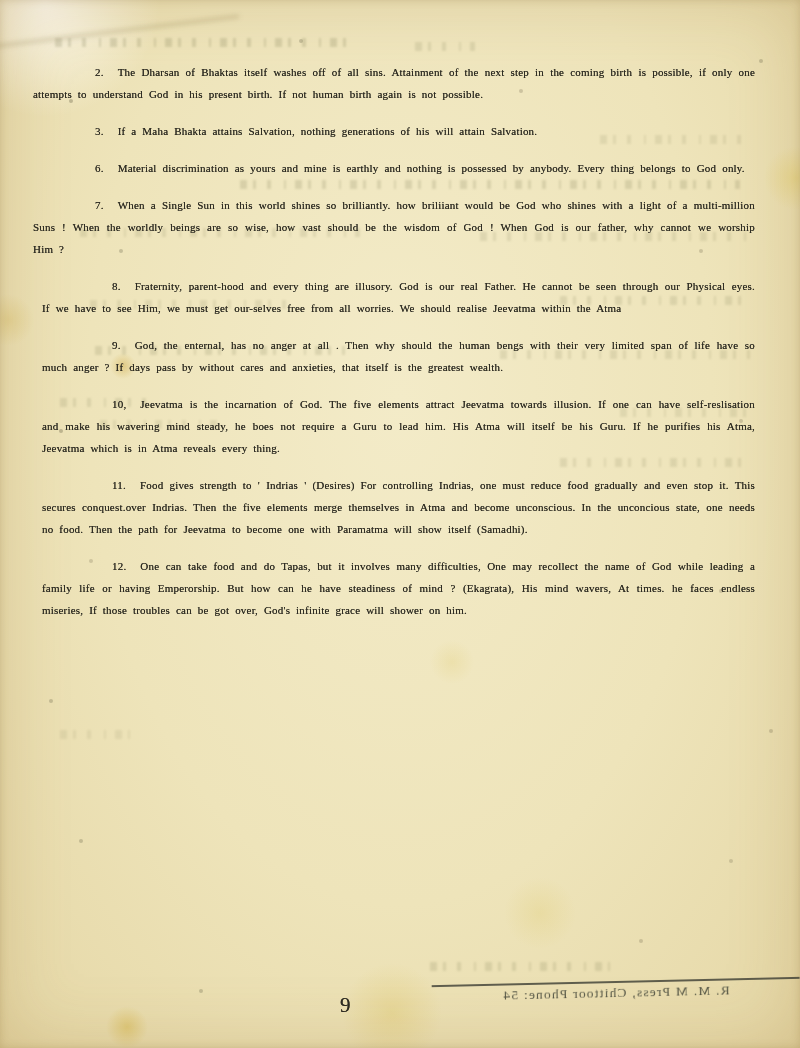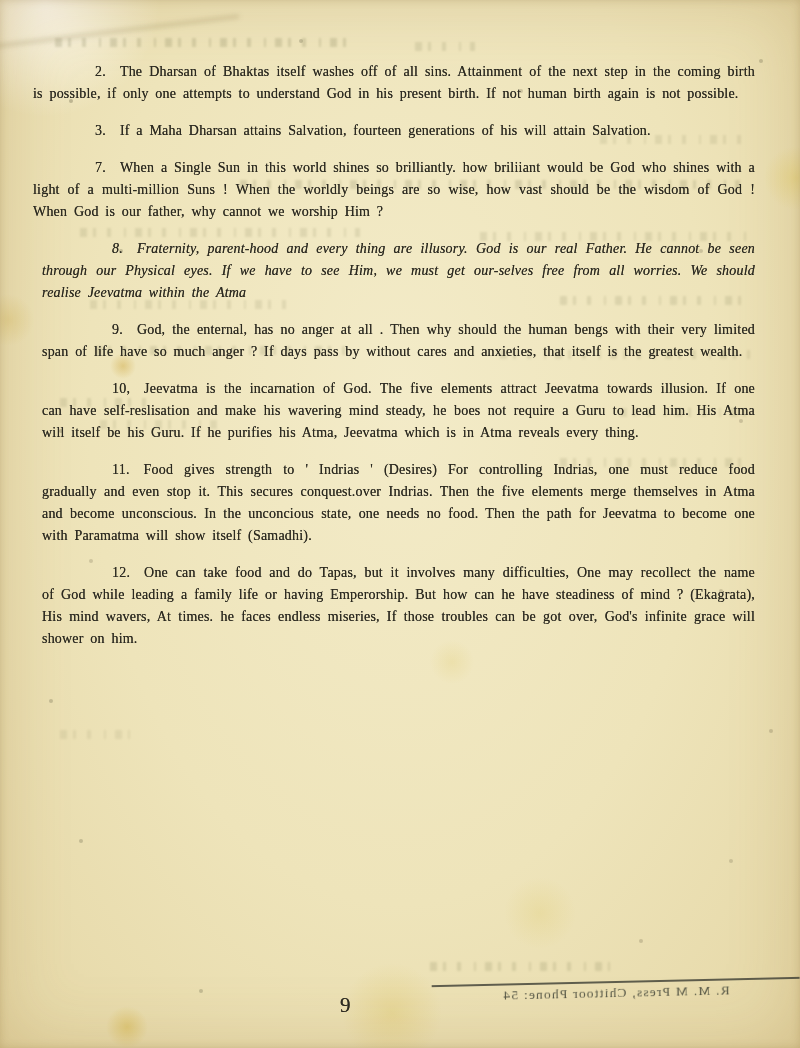--- a/index.html
+++ b/index.html
@@ -24,28 +24,28 @@
   .fold-shadow{
     position:absolute;left:-10px;top:30px;width:250px;height:3px;
     background:rgba(120,100,50,.28);filter:blur(2.5px);
     transform:rotate(-7deg);
   }
   .content{
     position:absolute;top:61px;left:33px;width:722px;
   }
   p.para{
     margin:0 0 15px 0;
-    font-size:14px;line-height:22px;
+    font-size:11px;line-height:22px;
     text-align:justify;
     letter-spacing:.2px;word-spacing:3px;
     text-indent:62px;
     text-shadow:0 0 .5px rgba(44,42,33,.85);
   }
   p.para.deep{padding-left:9px;text-indent:70px;}
-  p.para.gap-before{font-style:italic;}
+  p.para.gap-before{}
   .pnum{margin-right:14px;}
   .pagenum{
     position:absolute;left:340px;top:993px;
     font-size:21px;letter-spacing:1px;
     text-shadow:0 0 .5px rgba(44,42,33,.85);
   }
   .imprint{
     position:absolute;left:432px;top:981px;width:368px;height:30px;
     transform:scaleX(-1) rotate(1.3deg);
     border-top:2px solid rgba(55,57,47,.78);
@@ -102,21 +102,24 @@
   <div class="smudge" style="left:620px;top:408px;width:130px;opacity:.12"></div>
   <div class="smudge" style="left:560px;top:458px;width:190px;opacity:.14"></div>
   <div class="smudge" style="left:60px;top:730px;width:70px;opacity:.10"></div>
   <div class="smudge" style="left:430px;top:962px;width:180px;opacity:.16"></div>
 
   <div class="content">
     <p class="para">
       <span class="pnum">2.</span><span class="ptext">The Dharsan of Bhaktas itself washes off of all sins.  Attainment of the next step in the coming birth is possible,  if only one attempts to understand God in his present birth.  If not human birth again is not possible.</span>
     </p>
     <p class="para">
-      <span class="pnum">3.</span><span class="ptext">If a Maha Dharsan attains Salvation, fourteen generations of his will attain Salvation.</span>
+      <span class="pnum">3.</span><span class="ptext">If a Maha Bhakta attains Salvation, nothing generations of his will attain Salvation.</span>
+    </p>
+    <p class="para">
+      <span class="pnum">6.</span><span class="ptext">Material discrimination as yours and mine is earthly and nothing is possessed by anybody.  Every thing belongs to God only.</span>
     </p>
     <p class="para">
       <span class="pnum">7.</span><span class="ptext">When a Single Sun in this world shines so brilliantly. how briliiant would be God who shines with a light of a multi-million Suns !  When the worldly beings are so wise, how vast should be the wisdom of God !  When God is our father,  why cannot we worship Him ?</span>
     </p>
     <p class="para deep gap-before">
       <span class="pnum">8.</span><span class="ptext">Fraternity, parent-hood and every thing are illusory.  God is our real Father. He cannot be seen through our Physical eyes.  If we have to see Him, we must get our-selves free from all worries.  We should realise Jeevatma within the Atma</span>
     </p>
     <p class="para deep">
       <span class="pnum">9.</span><span class="ptext">God, the enternal, has no anger at all .  Then why should the human bengs with their very limited span of life have so much anger ? If days pass by without cares and anxieties, that itself is the greatest wealth.</span>
     </p>

